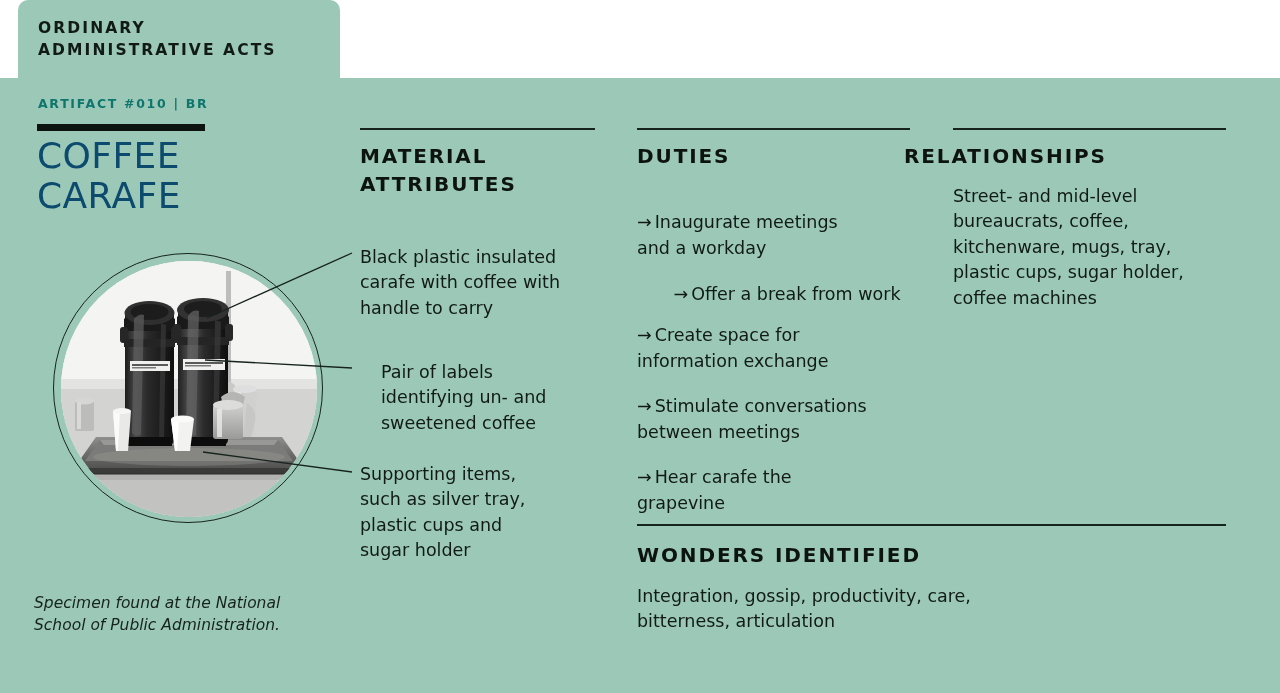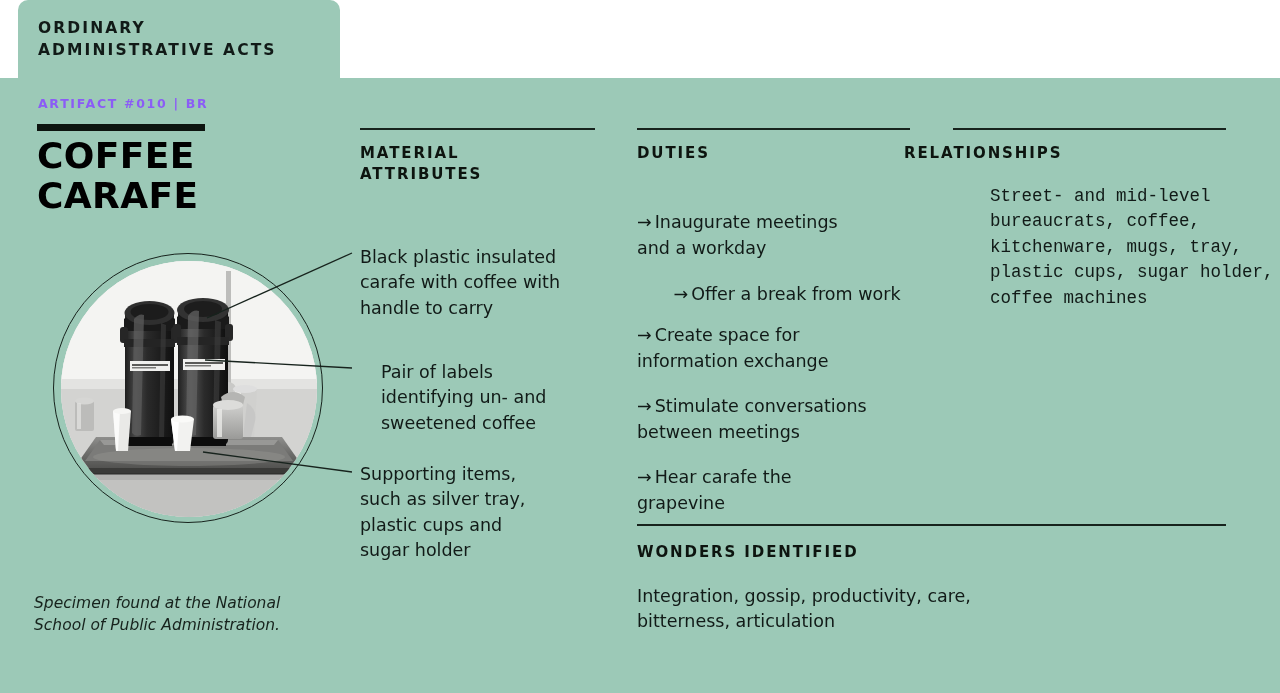--- a/index.html
+++ b/index.html
@@ -50,41 +50,41 @@
     text-transform: uppercase;
     white-space: pre-line;
   }
   .artifact-id {
     position: absolute;
     left: 38px;
     top: 96px;
     font-size: 12.5px;
     font-weight: 700;
     letter-spacing: 1.7px;
-    color: #8b5cf6;
+    color: #0f766e;
     text-transform: uppercase;
   }
   .rule-thick {
     position: absolute;
     left: 37px;
     top: 124px;
     width: 168px;
     height: 7px;
     background: #0d140f;
   }
   .main-title {
     position: absolute;
     left: 37px;
     top: 136px;
     width: 300px;
     font-size: 36px;
-    font-weight: 700;
+    font-weight: 400;
     letter-spacing: 0.4px;
     line-height: 1.12;
-    color: #000000;
+    color: #0c4a6e;
     text-transform: uppercase;
     white-space: pre-line;
   }
   .caption {
     position: absolute;
     left: 34px;
     top: 592px;
     width: 300px;
     font-size: 15.5px;
     font-style: italic;
@@ -93,21 +93,21 @@
     white-space: pre-line;
   }
   
   .col-rule {
     position: absolute;
     height: 2px;
     background: #17231d;
   }
   .col-head {
     position: absolute;
-    font-size: 15px;
+    font-size: 20px;
     font-weight: 700;
     letter-spacing: 1.9px;
     line-height: 1.38;
     color: #0d140f;
     text-transform: uppercase;
     white-space: pre-line;
   }
   .body-text {
     position: absolute;
     font-size: 17.5px;
@@ -339,21 +339,21 @@
     <span class="arr">→</span><span>Stimulate conversations
 between meetings</span>
   </div>
   <div class="duty" style="left:637px; top:440px; width:300px;">
     <span class="arr">→</span><span>Hear carafe the
 grapevine</span>
   </div>
 
   <div class="col-rule" style="left:953px; top:128px; width:273px;"></div>
   <div class="col-head" style="left:904px; top:143px; width:280px;">RELATIONSHIPS</div>
-  <div class="body-text" style="left:990px; top:184px; width:285px;font-family:Liberation Mono, monospace;">Street- and mid-level
+  <div class="body-text" style="left:953px; top:184px; width:285px;">Street- and mid-level
 bureaucrats, coffee,
 kitchenware, mugs, tray,
 plastic cups, sugar holder,
 coffee machines</div>
 
   <div class="col-rule" style="left:637px; top:524px; width:589px;"></div>
   <div class="col-head" style="left:637px; top:542px; width:600px;">WONDERS IDENTIFIED</div>
   <div class="body-text" style="left:637px; top:584px; width:600px;">Integration, gossip, productivity, care,
 bitterness, articulation</div>
 

